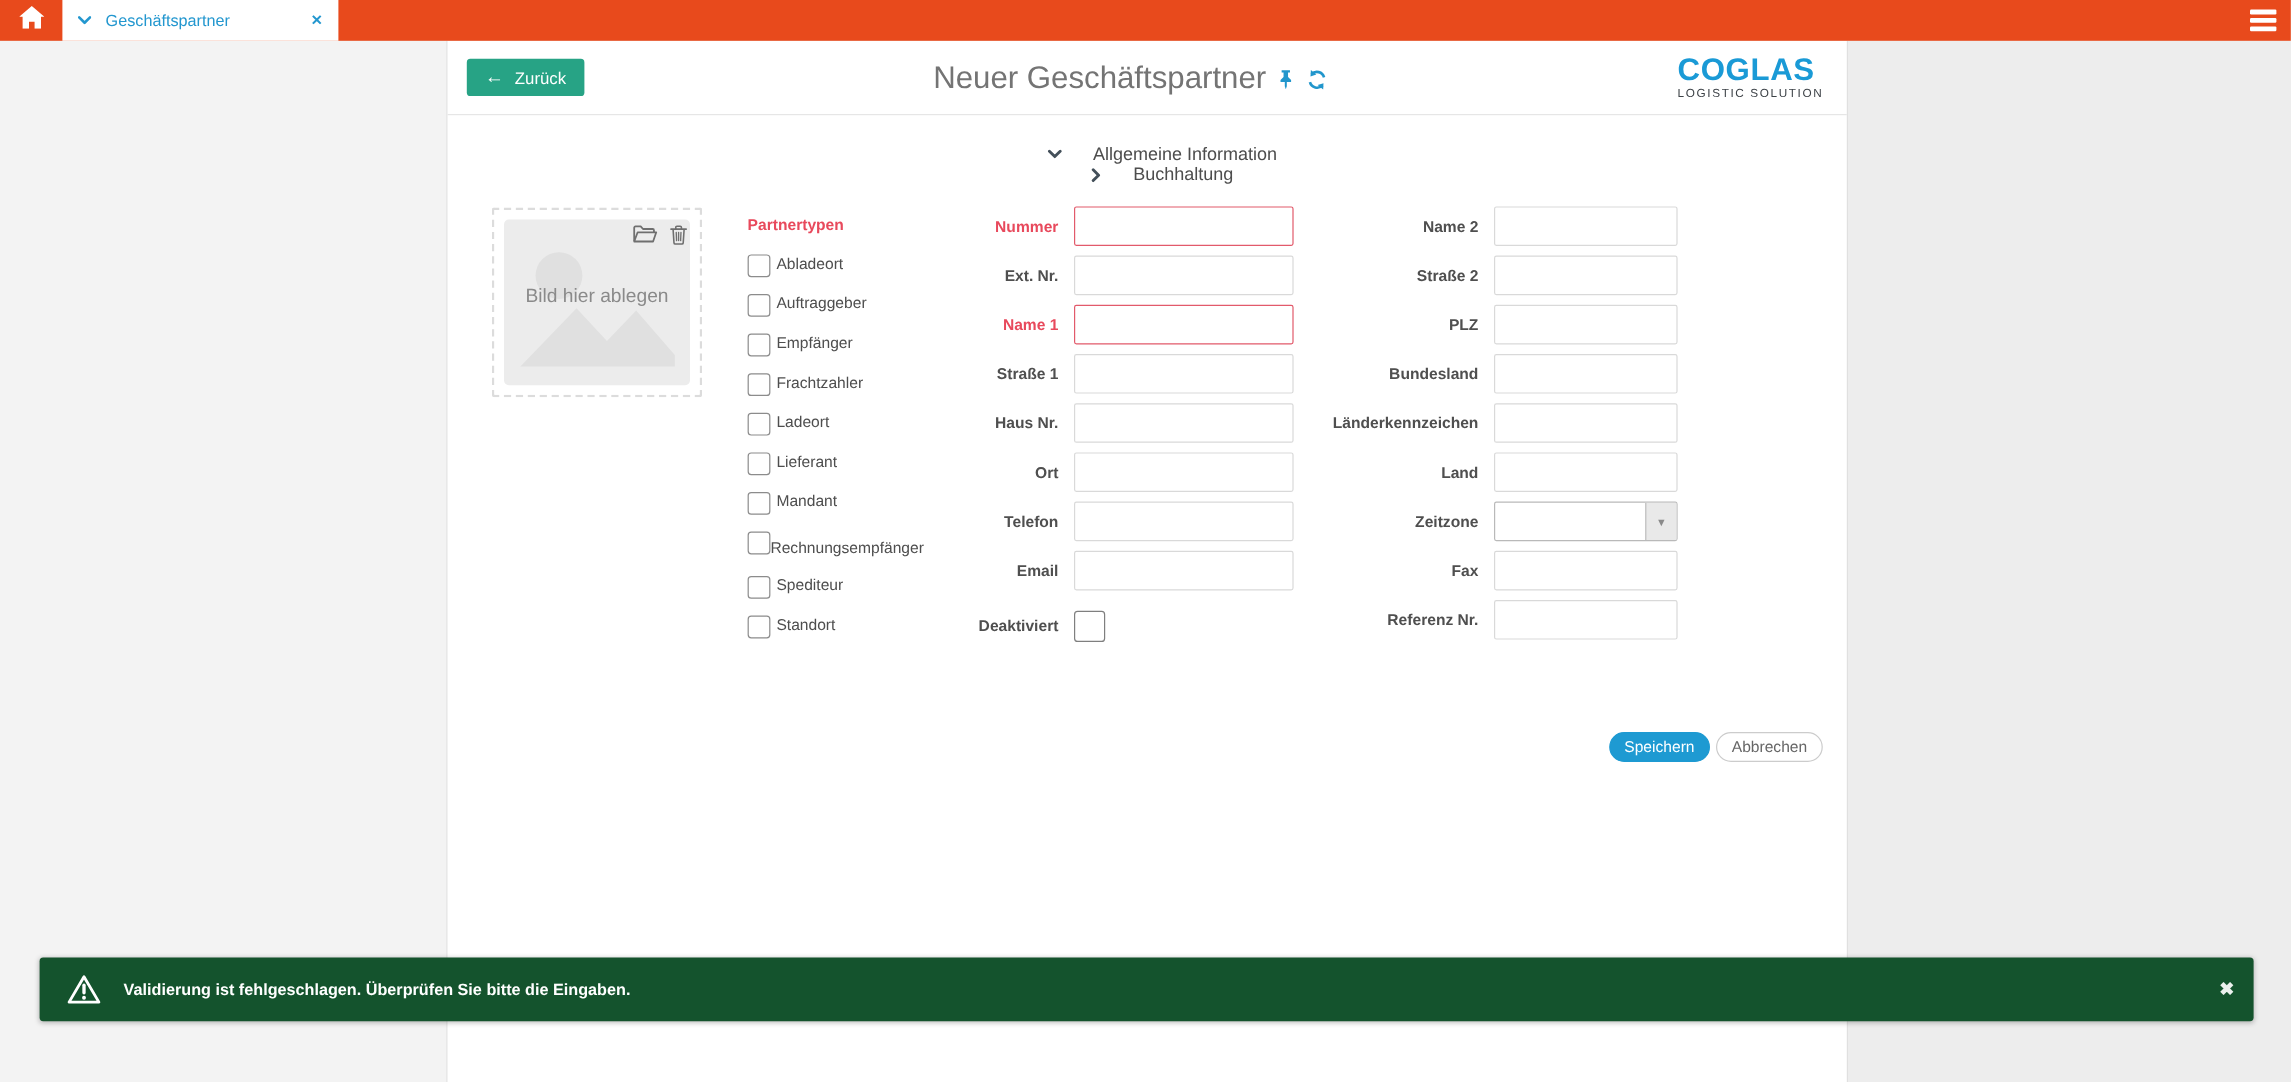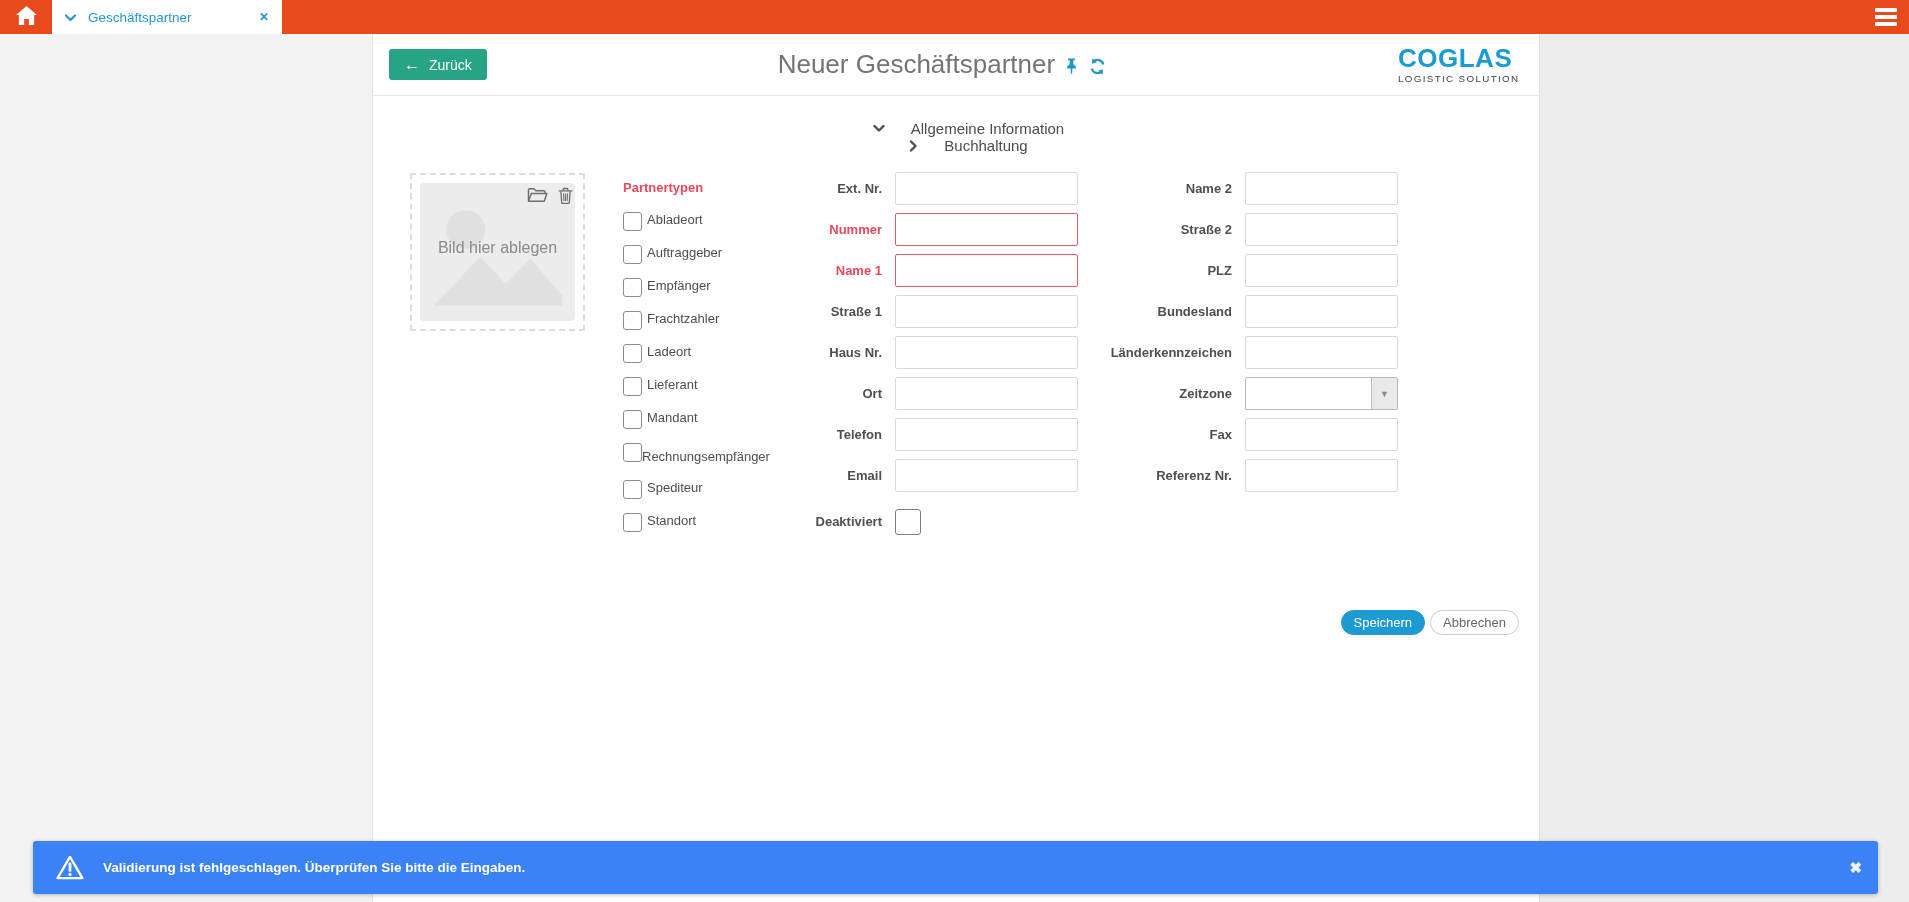--- a/index.html
+++ b/index.html
@@ -67,21 +67,21 @@
   .select-box { width:153px; height:33px; border:1px solid #b9b9b9; border-radius:2px; background:#fff; display:flex; cursor:pointer; }
   .select-value { flex:1; font-size:13px; color:#333; line-height:31px; padding-left:8px; }
   .select-btn { width:26px; background:#e9e9e9; border-left:1px solid #bdbdbd; display:flex; align-items:center; justify-content:center; color:#8a8a8a; font-size:9px; }
 
   .btn-row { position:absolute; top:576px; right:20px; display:flex; gap:5px; }
   .btn { height:25px; padding:0 12px; border-radius:13px; font-size:13px; font-family:inherit; cursor:pointer; }
   .btn-save { background:#1e9ad2; border:1px solid #1e9ad2; color:#fff; }
   .btn-cancel { background:#fff; border:1px solid #cccccc; color:#666; }
 
   
-  .alert { position:absolute; left:33px; top:841px; width:1845px; height:53px; background:#3b82f6; border-radius:3px; box-shadow:0 1px 4px rgba(0,0,0,.25); display:flex; align-items:center; z-index:10; }
+  .alert { position:absolute; left:33px; top:798px; width:1845px; height:53px; background:#14532d; border-radius:3px; box-shadow:0 1px 4px rgba(0,0,0,.25); display:flex; align-items:center; z-index:10; }
   .alert-icon { margin-left:22px; display:inline-flex; }
   .alert-msg { margin-left:18px; color:#ffffff; font-size:13.5px; font-weight:bold; }
   .alert-close { margin-left:auto; margin-right:16px; color:rgba(255,255,255,.92); font-size:15px; font-weight:bold; cursor:pointer; line-height:1; }
 </style>
 </head>
 <body>
 
 <div class="stage">
 
   <div class="left-pane"></div>
@@ -224,26 +224,26 @@
           <span class="cb-label">Spediteur</span>
         </div>
       <div class="cb-row">
           <span class="cb"></span>
           <span class="cb-label">Standort</span>
         </div>
     </div>
 
     <div class="field-col col-middle">
       <div class="f-row">
-        <span class="f-label">Ext. Nr.</span>
-        <input class="f-input" value="" style="">
-      </div>
-      <div class="f-row">
         <span class="f-label" style="color:#e8495c;">Nummer</span>
         <input class="f-input invalid" value="" style="">
+      </div>
+      <div class="f-row">
+        <span class="f-label">Ext. Nr.</span>
+        <input class="f-input" value="" style="">
       </div>
       <div class="f-row">
         <span class="f-label" style="color:#e8495c;">Name 1</span>
         <input class="f-input invalid" value="" style="">
       </div>
       <div class="f-row">
         <span class="f-label">Straße 1</span>
         <input class="f-input" value="" style="">
       </div>
       <div class="f-row">
@@ -280,20 +280,24 @@
       <div class="f-row">
         <span class="f-label">PLZ</span>
         <input class="f-input" value="" style="">
       </div>
       <div class="f-row">
         <span class="f-label">Bundesland</span>
         <input class="f-input" value="" style="">
       </div>
       <div class="f-row">
         <span class="f-label">Länderkennzeichen</span>
+        <input class="f-input" value="" style="">
+      </div>
+      <div class="f-row">
+        <span class="f-label">Land</span>
         <input class="f-input" value="" style="">
       </div>
       <div class="f-row">
         <span class="f-label">Zeitzone</span>
         <div class="select-box">
           <span class="select-value"></span>
           <span class="select-btn">
               <span>▼</span>
             </span>
         </div>

